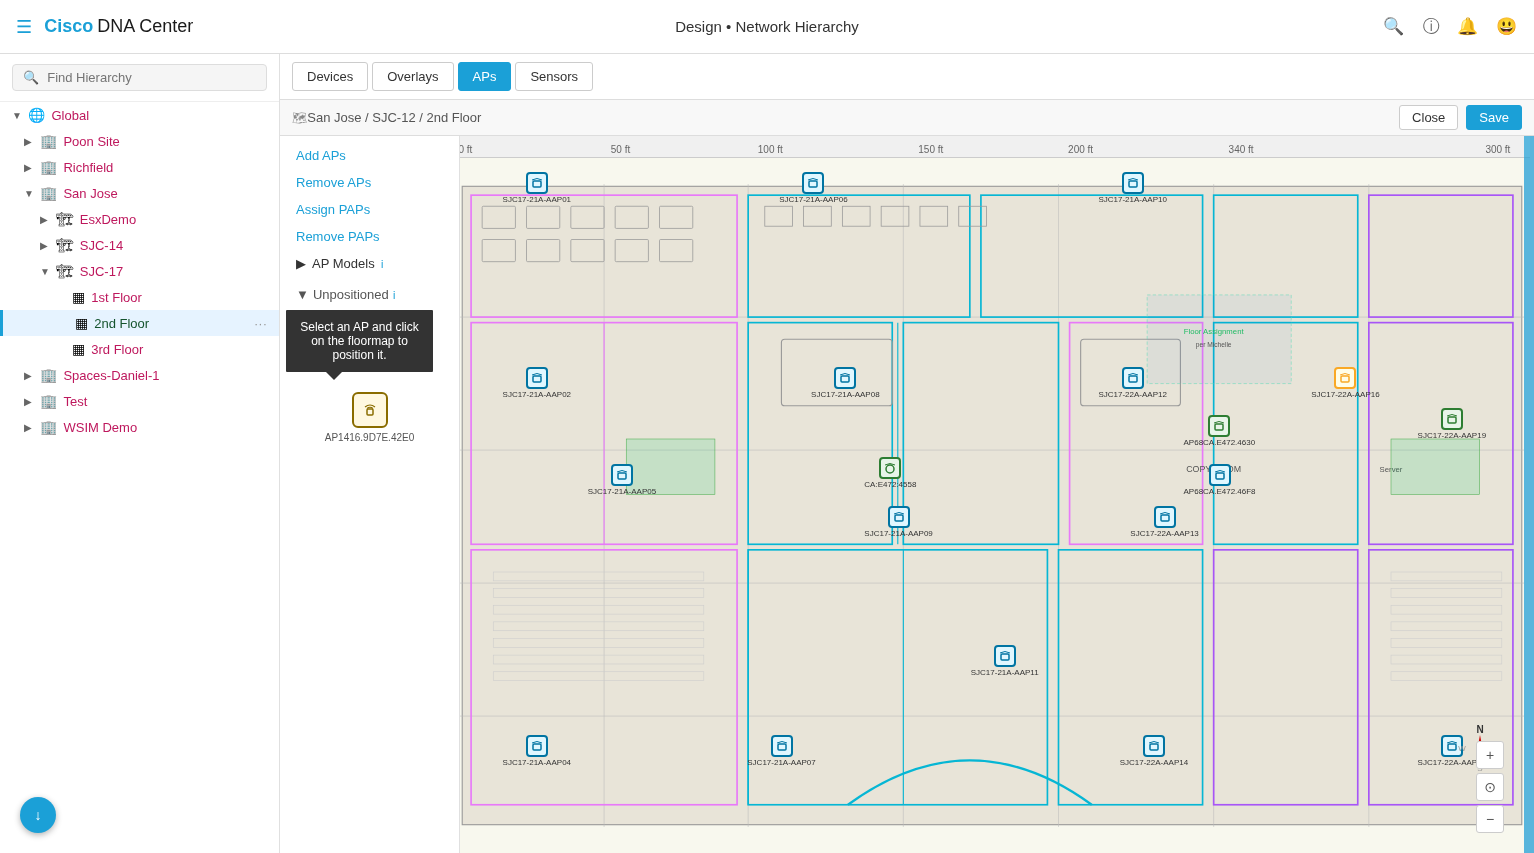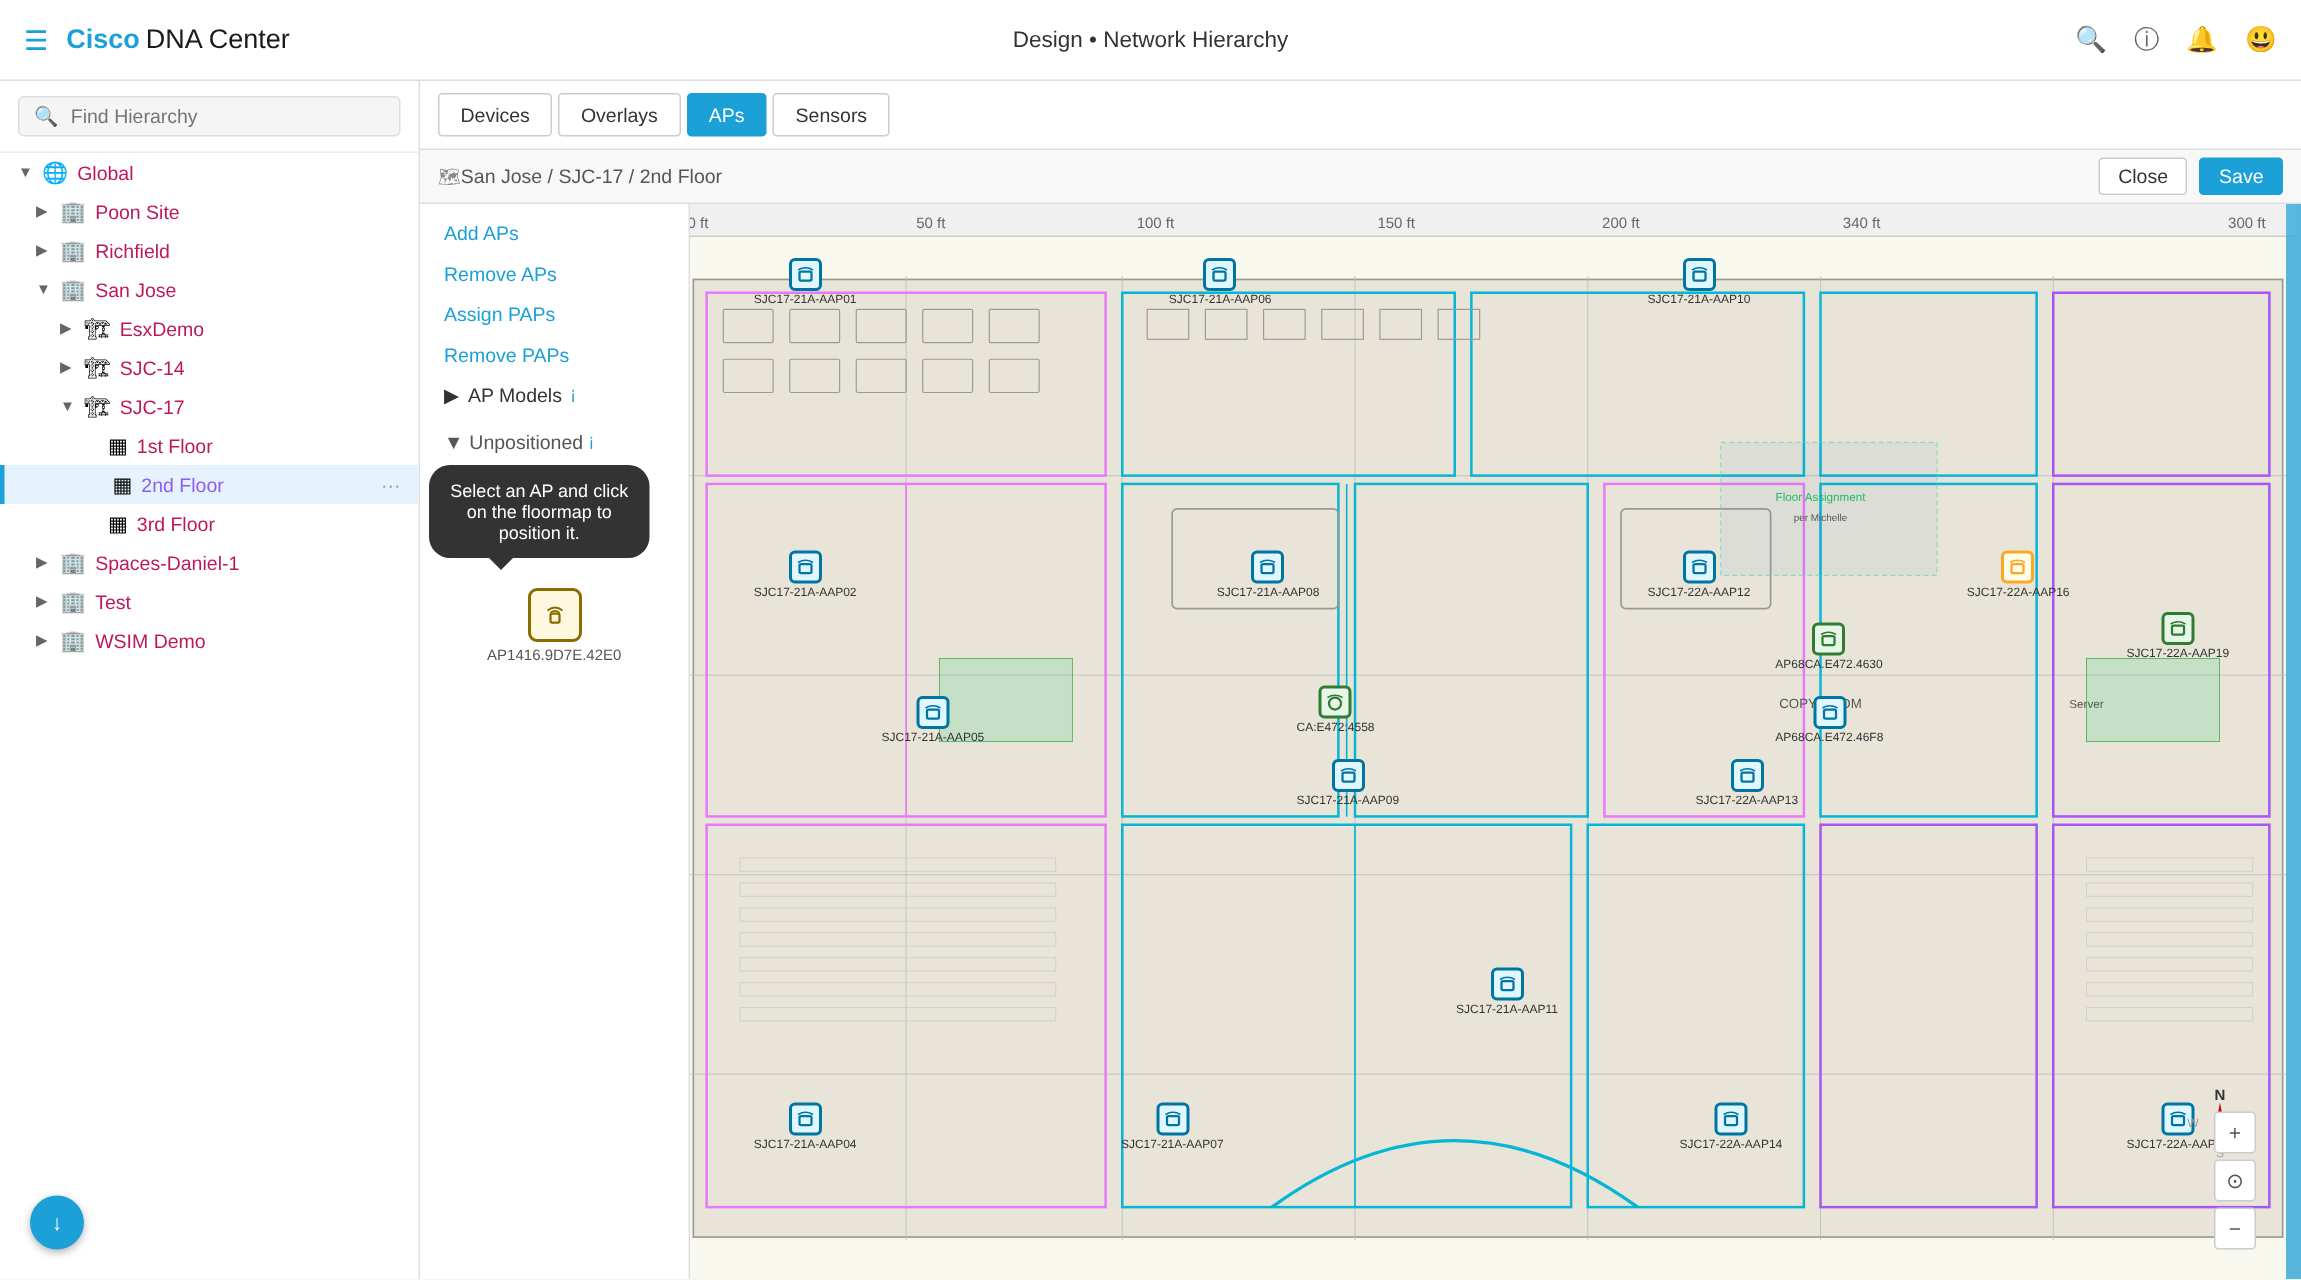--- a/index.html
+++ b/index.html
@@ -21,21 +21,21 @@
     
     .sidebar { width: 280px; background: #fff; border-right: 1px solid #e0e0e0; overflow-y: auto; flex-shrink: 0; }
     .sidebar-search { padding: 10px 12px; border-bottom: 1px solid #eee; }
     .sidebar-search-inner { display: flex; align-items: center; background: #f5f5f5; border: 1px solid #ddd; border-radius: 4px; padding: 5px 10px; gap: 8px; }
     .sidebar-search-inner input { border: none; background: transparent; outline: none; font-size: 13px; color: #333; width: 100%; }
     .tree-item { display: flex; align-items: center; padding: 5px 12px; cursor: pointer; user-select: none; }
     .tree-item.active { background: #e6f3ff; border-left: 3px solid #1ba0d7; }
     .tree-toggle { margin-right: 4px; font-size: 10px; color: #666; width: 12px; }
     .tree-icon { margin-right: 6px; font-size: 14px; }
     .tree-label { color: #be185d; font-size: 13px; }
-    .tree-label.blue { color: #8b5cf6; }
+    .tree-label.blue { color: #14532d; }
     .tree-actions { margin-left: auto; color: #999; }
     .indent-1 { padding-left: 24px; }
     .indent-2 { padding-left: 40px; }
     .indent-3 { padding-left: 56px; }
 
     
     .content { flex: 1; display: flex; flex-direction: column; overflow: hidden; }
 
     
     .toolbar { background: #fff; border-bottom: 1px solid #ddd; display: flex; align-items: center; padding: 0 12px; height: 46px; gap: 4px; }
@@ -60,21 +60,21 @@
     .ap-models-section { margin-top: 8px; }
     .ap-models-header { display: flex; align-items: center; gap: 6px; color: #333; font-size: 13px; cursor: pointer; }
     .ap-models-header .info-icon { color: #1ba0d7; font-size: 11px; }
     .unpositioned-section { margin-top: 16px; }
     .unpositioned-header { display: flex; align-items: center; gap: 4px; font-size: 13px; color: #555; cursor: pointer; }
     .ap-item { margin-top: 12px; display: flex; flex-direction: column; align-items: center; gap: 4px; }
     .ap-item-icon { width: 36px; height: 36px; border: 2px solid #8a6c00; border-radius: 6px; display: flex; align-items: center; justify-content: center; background: #fff8e1; cursor: pointer; }
     .ap-item-label { font-size: 10px; color: #555; text-align: center; }
 
     
-    .tooltip-overlay { position: absolute; background: #333; color: #fff; padding: 10px 14px; border-radius: 14px; font-size: 13px; z-index: 200; pointer-events: none; max-width: 260px; text-align: center; }
+    .tooltip-overlay { position: absolute; background: #333; color: #fff; padding: 10px 14px; border-radius: 1px; font-size: 13px; z-index: 200; pointer-events: none; max-width: 260px; text-align: center; }
     .tooltip-arrow { position: absolute; bottom: -8px; left: 50px; width: 0; height: 0; border-left: 8px solid transparent; border-right: 8px solid transparent; border-top: 8px solid #333; }
 
     
     .floormap { flex: 1; position: relative; overflow: hidden; background: #e8e8e8; }
 
     
     .ruler-top { position: absolute; top: 0; left: 0; right: 4px; height: 22px; background: #f0f0f0; border-bottom: 1px solid #ccc; display: flex; align-items: flex-end; padding-bottom: 2px; }
     .ruler-mark { position: absolute; font-size: 10px; color: #666; transform: translateX(-50%); }
 
     
@@ -209,21 +209,21 @@
 
     <div class="toolbar">
       <button class="tab-btn">Devices</button>
       <button class="tab-btn">Overlays</button>
       <button class="tab-btn active">APs</button>
       <button class="tab-btn">Sensors</button>
     </div>
 
     <div class="floor-bar">
       <span class="floor-bar-icon">🗺</span>
-      <span class="floor-bar-path">San Jose / SJC-17 / 2nd Floor</span>
+      <span class="floor-bar-path">San Jose / SJC-12 / 2nd Floor</span>
       <div class="floor-bar-actions">
         <button class="floor-bar-btn close-btn">Close</button>
         <button class="floor-bar-btn save-btn">Save</button>
       </div>
     </div>
 
     <div class="map-area">
 
       <div class="ap-panel">
         <a class="ap-action-link">Add APs</a>

